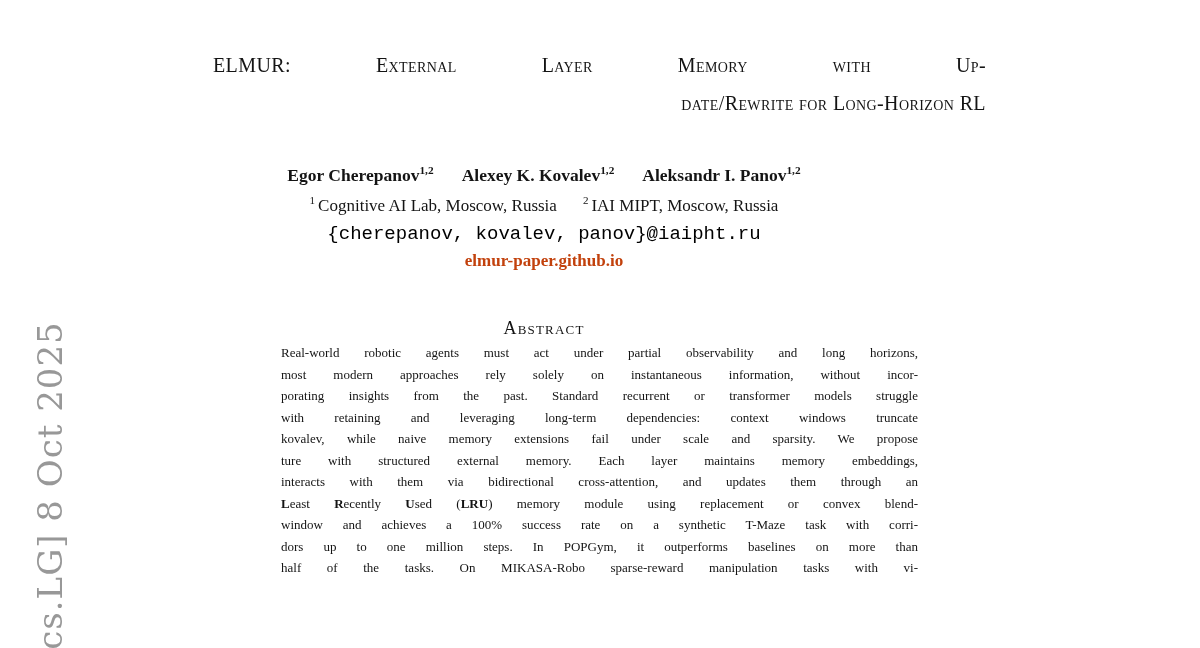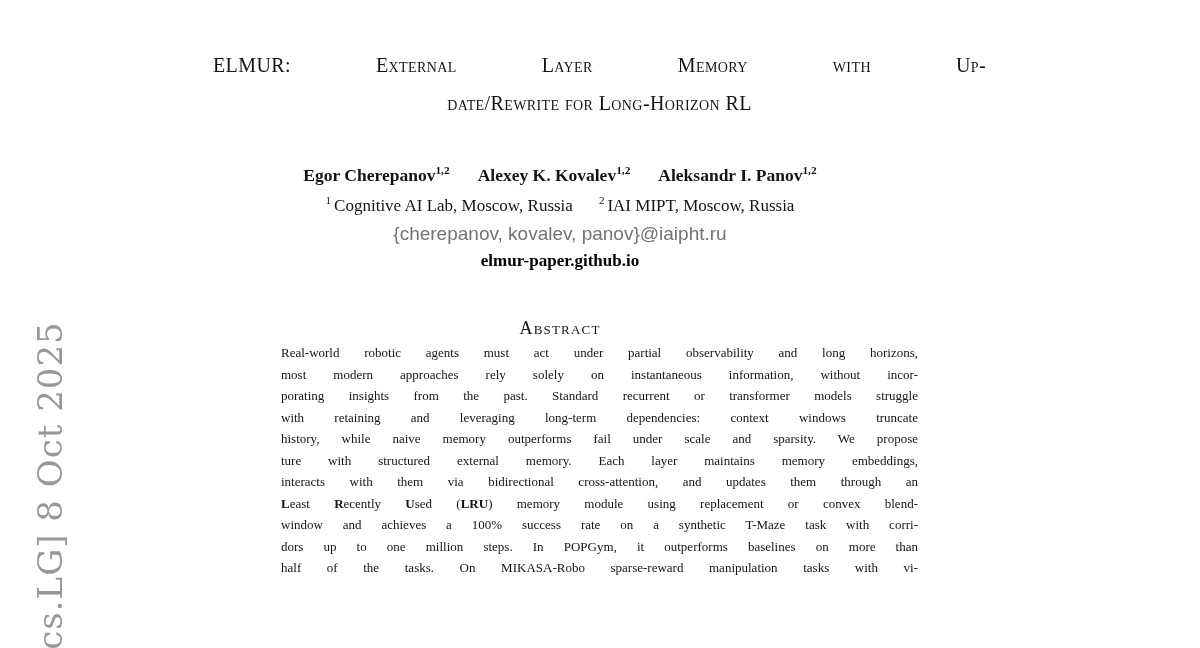--- a/index.html
+++ b/index.html
@@ -8,32 +8,32 @@
 
   
   .watermark{position:absolute;left:30px;top:664px;transform:rotate(-90deg);
              transform-origin:0 0;white-space:nowrap;
              font-family:"DejaVu Serif",serif;font-size:34px;letter-spacing:1px;}
 
   
   .title{position:absolute;left:213px;top:46px;width:773px;
          font-size:20px;line-height:38px;font-variant:small-caps;letter-spacing:0.4px;}
   .title-line1{text-align:justify;text-align-last:justify;white-space:nowrap;}
-  .title-line2{text-align:center;}
+  .title-line2{text-align:right;}
 
   
-  .centerrow{position:absolute;left:16px;width:1088px;text-align:center;}
+  .centerrow{position:absolute;left:0;width:1088px;text-align:center;}
   .authors{top:165px;font-size:17.5px;font-weight:bold;}
   .author{display:inline-block;margin:0 14px;}
   sup{font-size:0.65em;vertical-align:super;line-height:0;}
   .affils{top:196px;font-size:17px;font-weight:normal;}
   .affil{display:inline-block;margin:0 13px;}
   .affil sup{margin-right:3px;}
-  .email{top:223px;font-family:Liberation Sans, sans-serif;
-         font-size:19px;color:#737373;}
+  .email{top:223px;font-family:Liberation Mono, monospace;
+         font-size:19px;color:#000000;}
   .sitelink{top:251px;font-size:17px;font-weight:bold;}
   .sitelink a{text-decoration:none;cursor:pointer;}
 
   
   .abs-heading{top:318px;font-size:18px;font-variant:small-caps;letter-spacing:1.2px;}
   .abstract{position:absolute;left:281px;top:342px;width:637px;
             font-size:13px;line-height:21.5px;}
   .abs-line{text-align:justify;text-align-last:justify;white-space:nowrap;height:21.5px;}
   .abs-line .b{font-weight:bold;}
 </style>
@@ -49,31 +49,31 @@
     <div class="title-line2">date/Rewrite for Long-Horizon RL</div>
   </div>
 
   <div class="centerrow authors"><span class="author"><span>Egor Cherepanov</span><sup>1,2</sup></span><span class="author"><span>Alexey K. Kovalev</span><sup>1,2</sup></span><span class="author"><span>Aleksandr I. Panov</span><sup>1,2</sup></span></div>
 
   <div class="centerrow affils"><span class="affil"><sup>1</sup><span>Cognitive AI Lab, Moscow, Russia</span></span><span class="affil"><sup>2</sup><span>IAI MIPT, Moscow, Russia</span></span></div>
 
   <div class="centerrow email">{cherepanov, kovalev, panov}@iaipht.ru</div>
 
   <div class="centerrow sitelink">
-    <a style="color: #000000;">elmur-paper.github.io</a>
+    <a style="color: #c2410c;">elmur-paper.github.io</a>
   </div>
 
   <div class="centerrow abs-heading">Abstract</div>
 
   <div class="abstract">
       <div class="abs-line"><span>Real-world robotic agents must act under partial observability and long horizons,</span></div>
       <div class="abs-line"><span>most modern approaches rely solely on instantaneous information, without incor-</span></div>
       <div class="abs-line"><span>porating insights from the past. Standard recurrent or transformer models struggle</span></div>
       <div class="abs-line"><span>with retaining and leveraging long-term dependencies: context windows truncate</span></div>
-      <div class="abs-line"><span>history, while naive memory outperforms fail under scale and sparsity. We propose</span></div>
+      <div class="abs-line"><span>kovalev, while naive memory extensions fail under scale and sparsity. We propose</span></div>
       <div class="abs-line"><span>ture with structured external memory. Each layer maintains memory embeddings,</span></div>
       <div class="abs-line"><span>interacts with them via bidirectional cross-attention, and updates them through an</span></div>
       <div class="abs-line"><span class="b">L</span><span>east </span><span class="b">R</span><span>ecently </span><span class="b">U</span><span>sed (</span><span class="b">LRU</span><span>) memory module using replacement or convex blend-</span></div>
       <div class="abs-line"><span>window and achieves a 100% success rate on a synthetic T-Maze task with corri-</span></div>
       <div class="abs-line"><span>dors up to one million steps. In POPGym, it outperforms baselines on more than</span></div>
       <div class="abs-line"><span>half of the tasks.  On MIKASA-Robo sparse-reward manipulation tasks with vi-</span></div>
     </div>
 
 </div>
 

